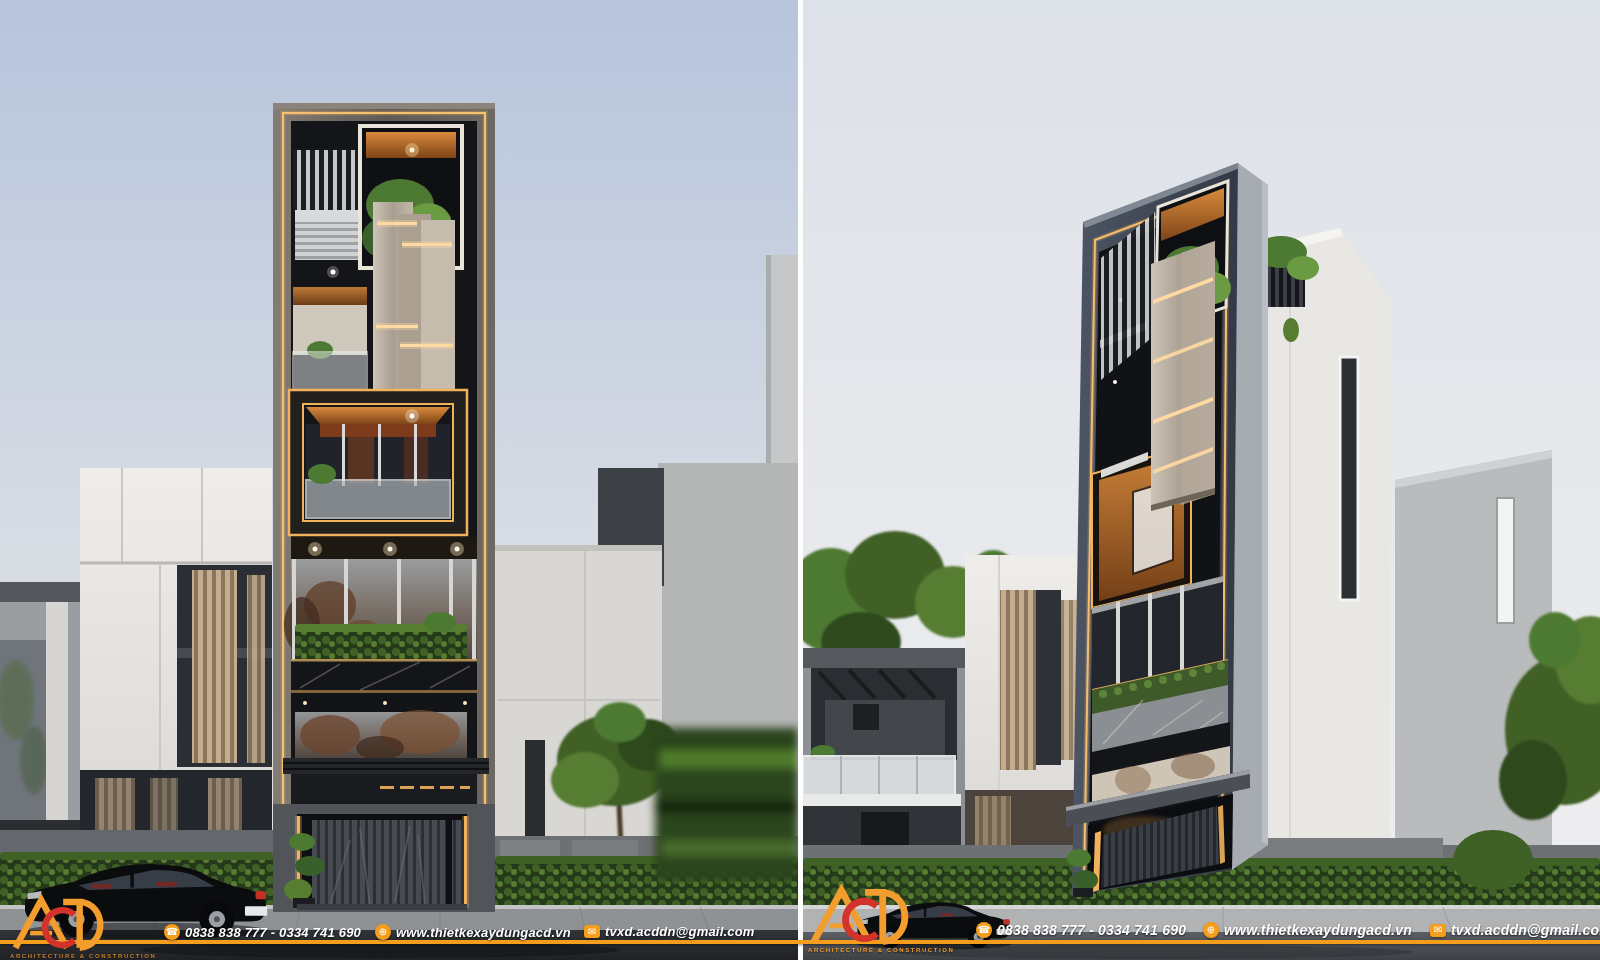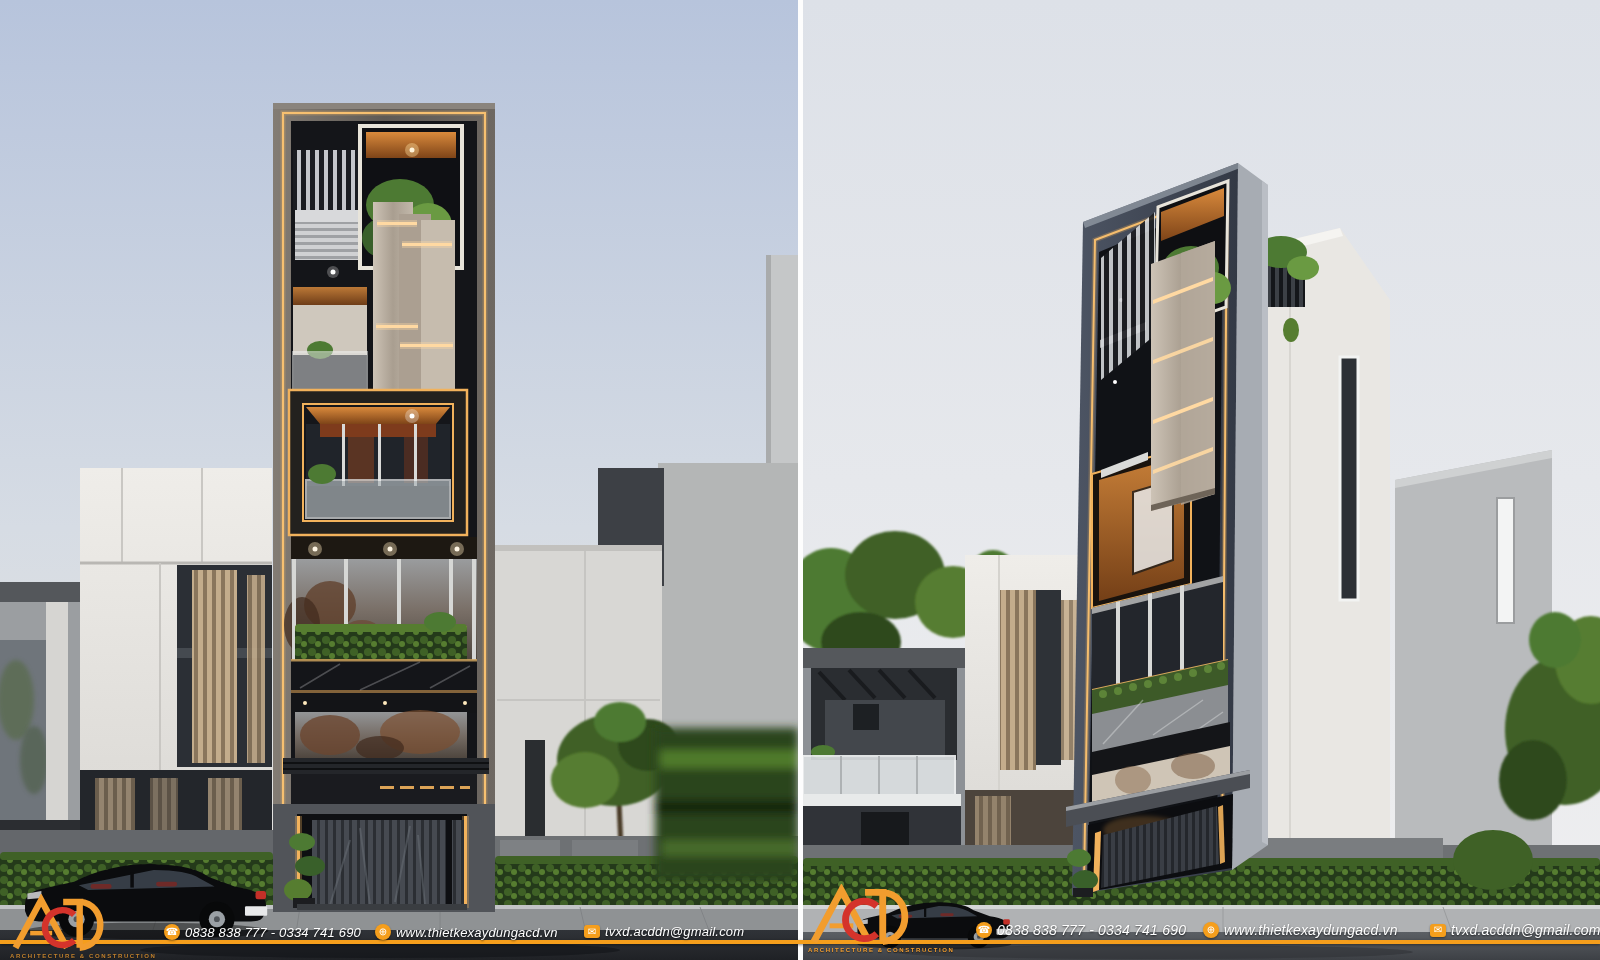--- a/index.html
+++ b/index.html
@@ -5,21 +5,21 @@
   html,body{margin:0;padding:0;background:#111;}
   #canvas{position:relative;width:1600px;height:960px;overflow:hidden;background:#dfe3e8;
           font-family:"Liberation Sans",sans-serif;}
   .panel{position:absolute;top:0;height:960px;}
   #panel-left{left:0;width:798px;}
   #panel-right{left:803px;width:797px;}
   #divider{position:absolute;left:798px;top:0;width:5px;height:960px;background:#fdfdfd;}
   #brand-rule{position:absolute;left:0;top:940px;width:1600px;height:4px;background:#f59e1c;
               box-shadow:0 1px 3px rgba(0,0,0,.45);}
   .contact-item{position:absolute;display:flex;align-items:center;gap:5px;color:#fff;}
-  .contact-text{font-style:italic;font-weight:normal;font-size:13px;letter-spacing:.2px;
+  .contact-text{font-style:italic;font-weight:bold;font-size:13px;letter-spacing:.2px;
                 text-shadow:0 1px 2px rgba(0,0,0,.65);white-space:nowrap;}
   .contact-right .contact-text{font-size:14px;}
   .ic{display:inline-flex;align-items:center;justify-content:center;width:16px;height:16px;
       border-radius:50%;background:#f59e1c;color:#fff;font-size:10px;line-height:1;
       box-shadow:0 1px 2px rgba(0,0,0,.4);font-style:normal;}
   .ic-mail{border-radius:3px;height:13px;}
   .logo{position:absolute;display:flex;flex-direction:column;align-items:flex-start;}
   .logo-tag{color:#f29d2e;font-size:6px;font-weight:bold;letter-spacing:1.6px;margin-top:1px;
             text-shadow:0 1px 1px rgba(0,0,0,.5);white-space:nowrap;}
   .sr{position:absolute;width:1px;height:1px;overflow:hidden;clip-path:inset(50%);}

